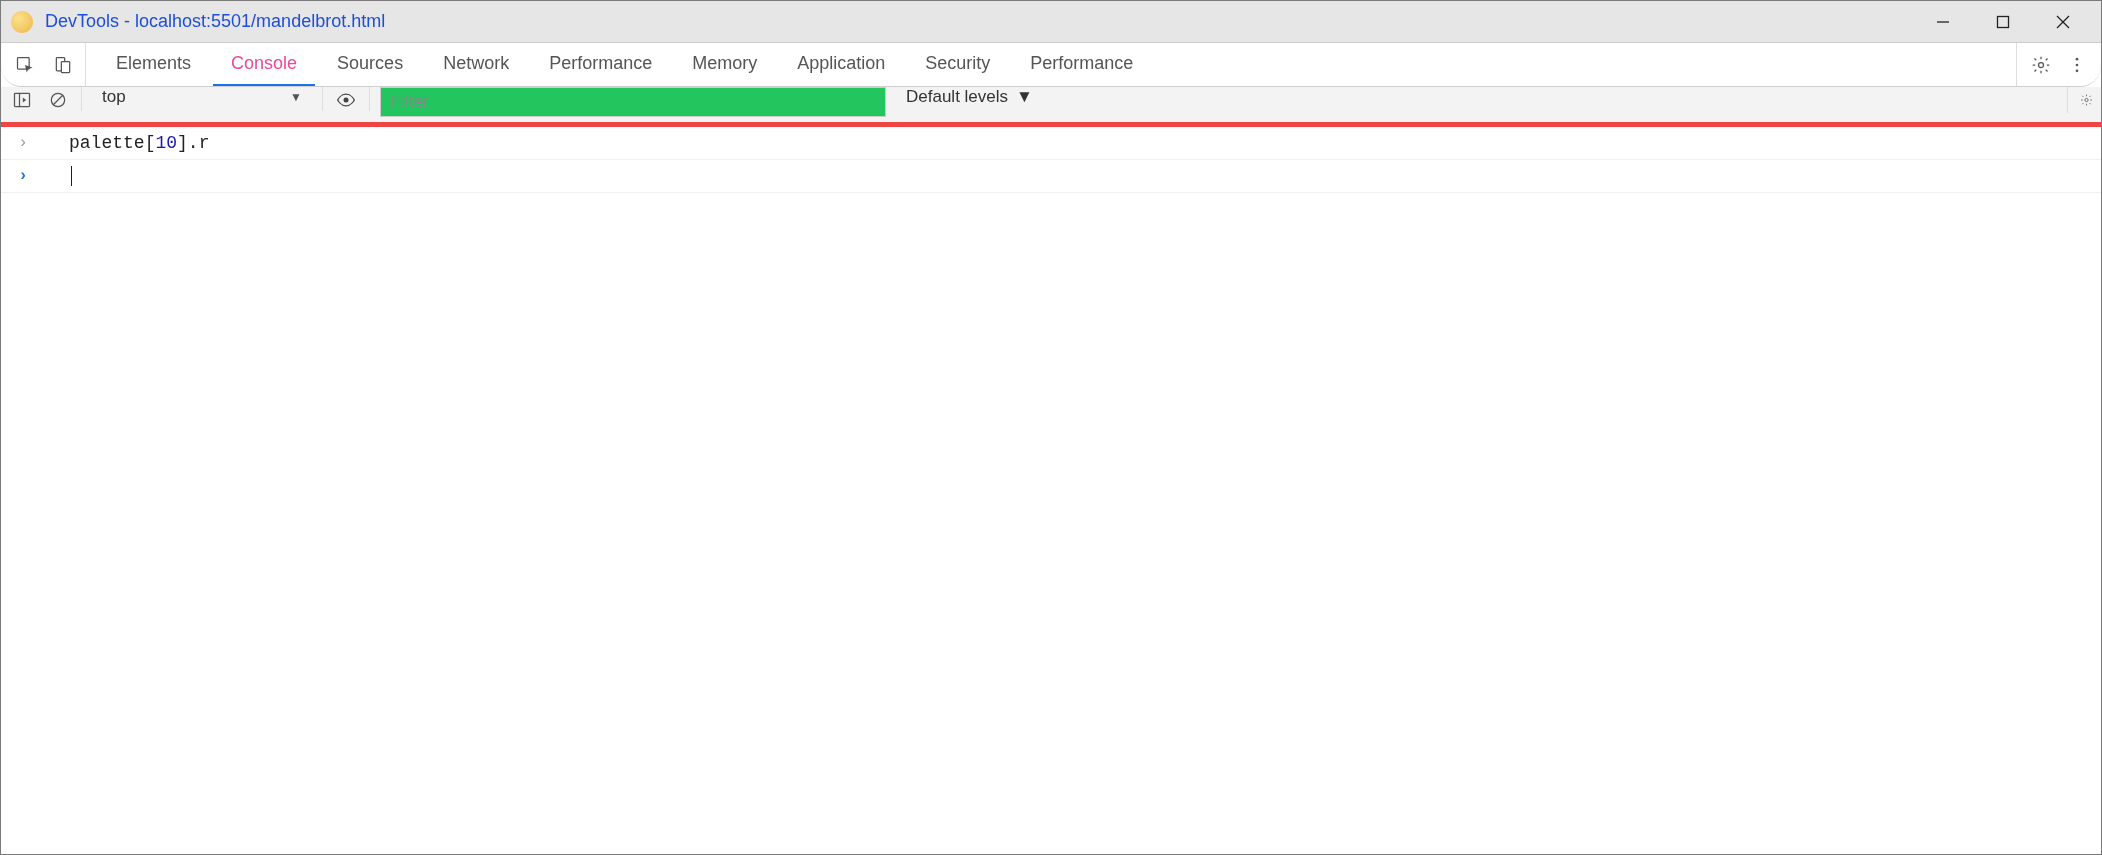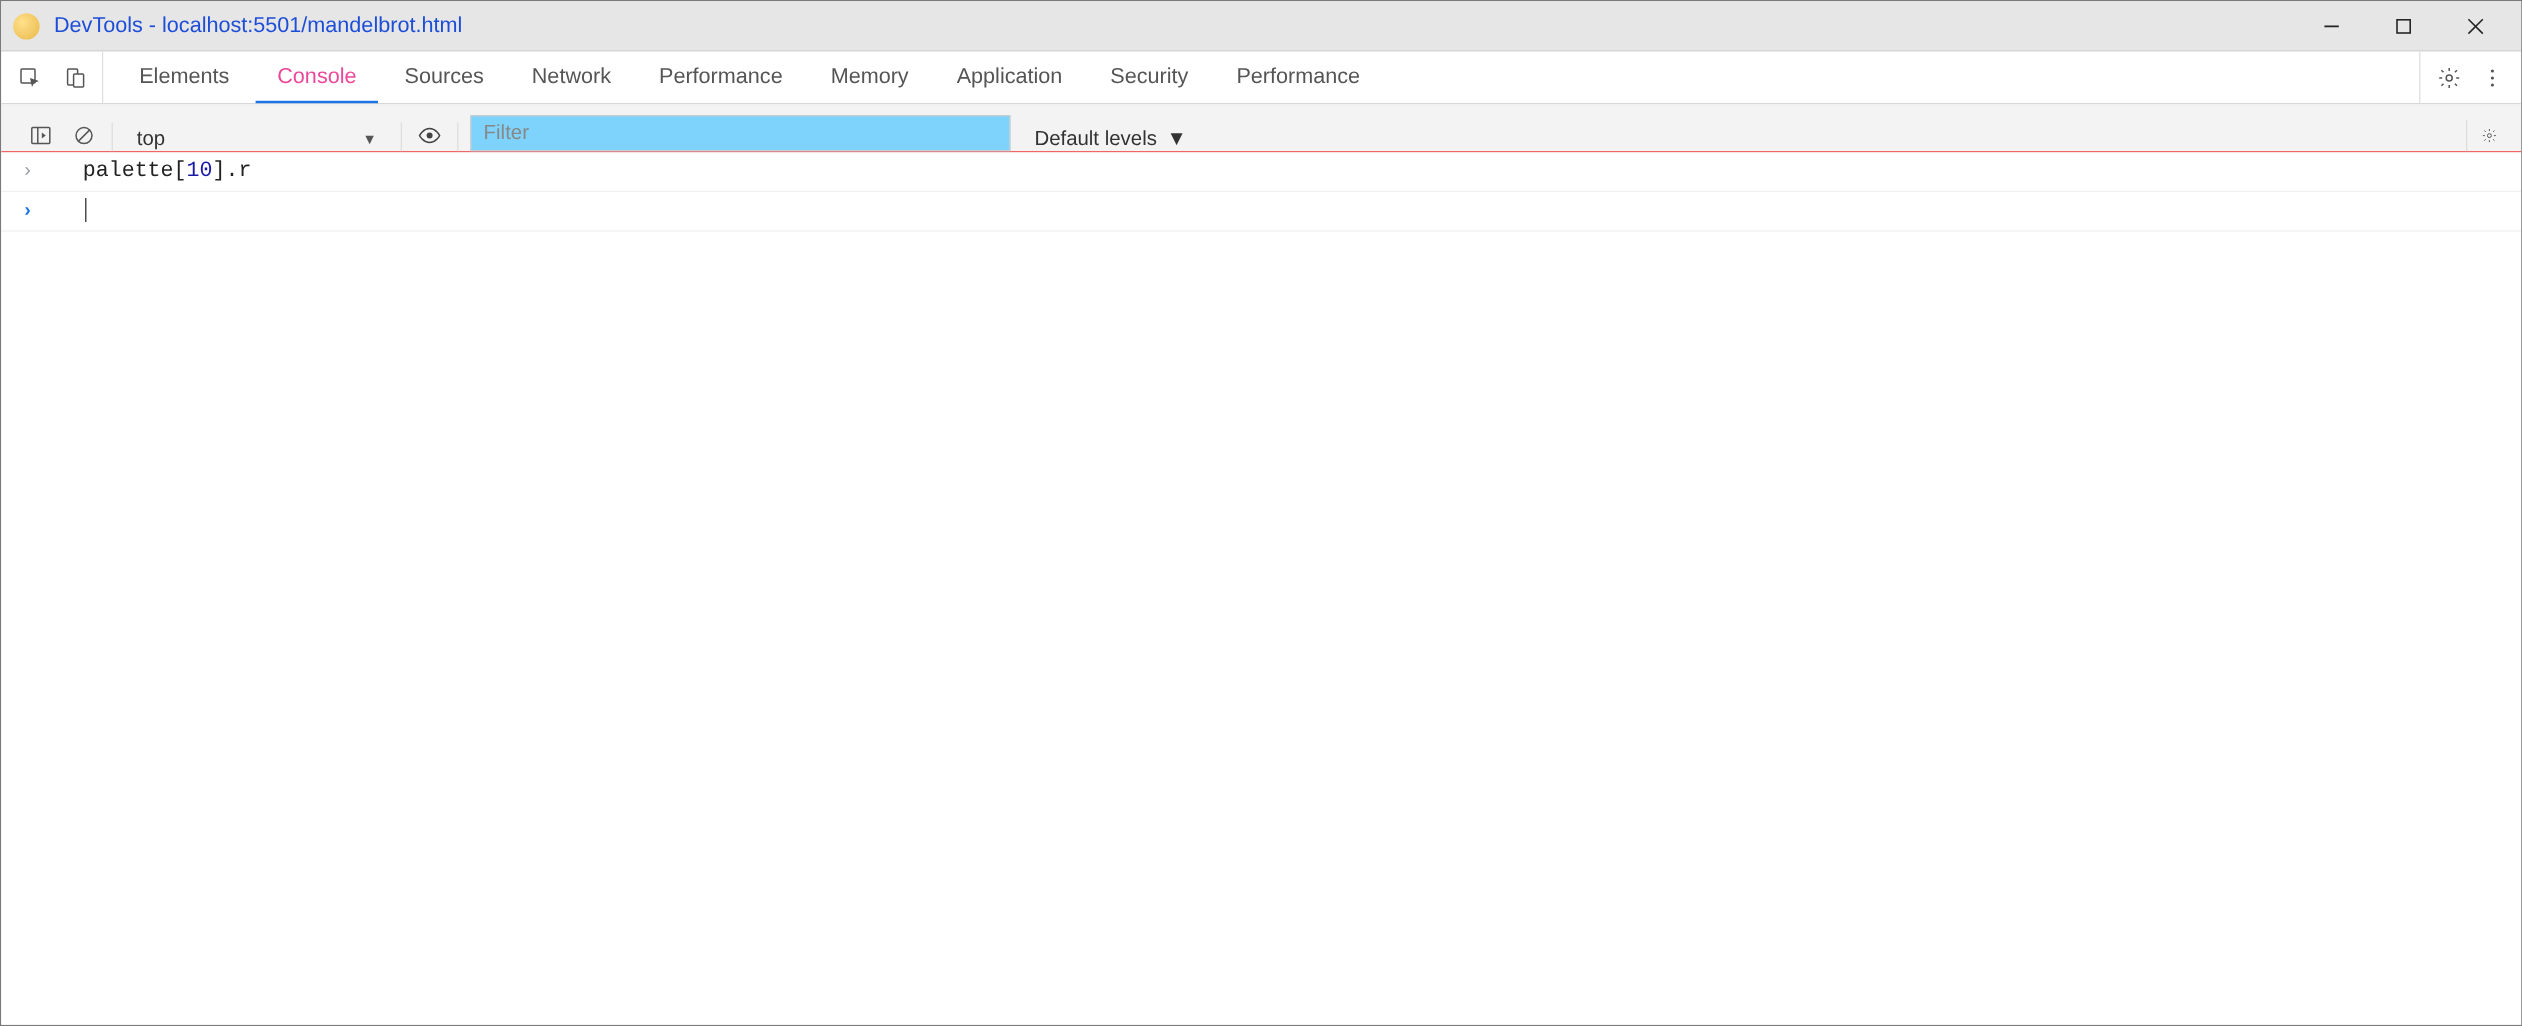--- a/index.html
+++ b/index.html
@@ -9,37 +9,37 @@
   
   
   .titlebar { height: 42px; background: #e6e6e6; display: flex; align-items: center; padding: 0 8px 0 10px; border-bottom: 1px solid #ccc; }
   .titlebar .favicon { width: 22px; height: 22px; border-radius: 50%; background: radial-gradient(circle at 35% 35%, #ffe08a, #e9b84a); margin-right: 12px; flex-shrink: 0; }
   .titlebar .title { font-size: 18px; color: #1d4ed8; flex: 0 0 auto; }
   .titlebar .spacer { flex: 1 1 auto; }
   .titlebar .winbtn { width: 60px; height: 42px; display: flex; align-items: center; justify-content: center; cursor: default; }
   .titlebar .winbtn svg { width: 16px; height: 16px; stroke: #222; fill: none; stroke-width: 1.3; }
   
   
-  .tabs-row { height: 44px; border-bottom: 1px solid #cfcfcf; display: flex; align-items: stretch; padding: 0 6px; background: #fff; }
+  .tabs-row { height: 44px; border-bottom: 1px solid #cfcfcf; display: flex; align-items: stretch; padding: 0 6px; background: #fff; border-radius: 21px; }
   .tabs-row .left-icons { display: flex; align-items: center; padding: 0 10px 0 6px; gap: 14px; border-right: 1px solid #ddd; margin-right: 6px; }
   .tabs-row .iconbtn { width: 24px; height: 24px; display: flex; align-items: center; justify-content: center; color: #555; }
   .tabs-list { display: flex; align-items: stretch; gap: 4px; padding-left: 6px; }
   .tab { display: flex; align-items: center; padding: 0 18px; font-size: 18px; color: #555; cursor: default; border-bottom: 2px solid transparent; }
   .tab.active { color: #ec4899; border-bottom-color: #1a73e8; text-align: center; }
   .tabs-row .right-icons { margin-left: auto; display: flex; align-items: center; gap: 8px; padding-right: 4px; border-left: 1px solid #ddd; padding-left: 10px;}
   .tabs-row .right-icons .iconbtn { width: 28px; height: 28px; }
   
   
-  .toolbar { height: 40px; background: #f3f3f3; border-bottom: 1px solid #ef4444; display: flex; align-items: flex-end; padding: 0 20px; gap: 10px; }
+  .toolbar { height: 40px; background: #f3f3f3; border-bottom: 5px solid #ef4444; display: flex; align-items: flex-start; padding: 0 8px; gap: 10px; }
   .toolbar .tb-icon { width: 26px; height: 26px; display: flex; align-items: center; justify-content: center; color: #555; }
   .toolbar .vsep { width: 1px; height: 24px; background: #ddd; }
   .context-select { display: flex; align-items: center; gap: 8px; font-size: 17px; color: #333; padding: 0 10px; min-width: 220px; justify-content: space-between; }
   .context-select .chev { color: #555; font-size: 12px; }
   .eye-icon { width: 26px; height: 26px; display: flex; align-items: center; justify-content: center; color: #444; }
-  .filter-input { flex: 0 0 auto; width: 450px; height: 30px; border: 1px solid #ccc; background: #7dd3fc; font-size: 17px; padding: 0 10px; color: #333; }
+  .filter-input { flex: 0 0 auto; width: 506px; height: 30px; border: 1px solid #ccc; background: #22c55e; font-size: 17px; padding: 0 10px; color: #333; }
   .filter-input::placeholder { color: #888; }
   .levels-select { display: flex; align-items: center; gap: 8px; font-size: 17px; color: #333; padding: 0 10px; }
   .toolbar .tspacer { flex: 1 1 auto; }
   .toolbar .right-gear { border-left: 1px solid #ddd; padding-left: 12px; }
   
   
   .console-body { flex: 1 1 auto; background: #fff; overflow: auto; font-family: Consolas, "Courier New", monospace; font-size: 18px; line-height: 28px; }
   .console-row { display: flex; align-items: flex-start; padding: 2px 8px 2px 12px; border-bottom: 1px solid #f0f0f0; gap: 36px; }
   .console-row .gutter { width: 20px; flex-shrink: 0; color: #888; display: flex; align-items: center; justify-content: center; font-size: 14px; user-select: none; }
   .console-row .content { flex: 1 1 auto; white-space: pre; }

